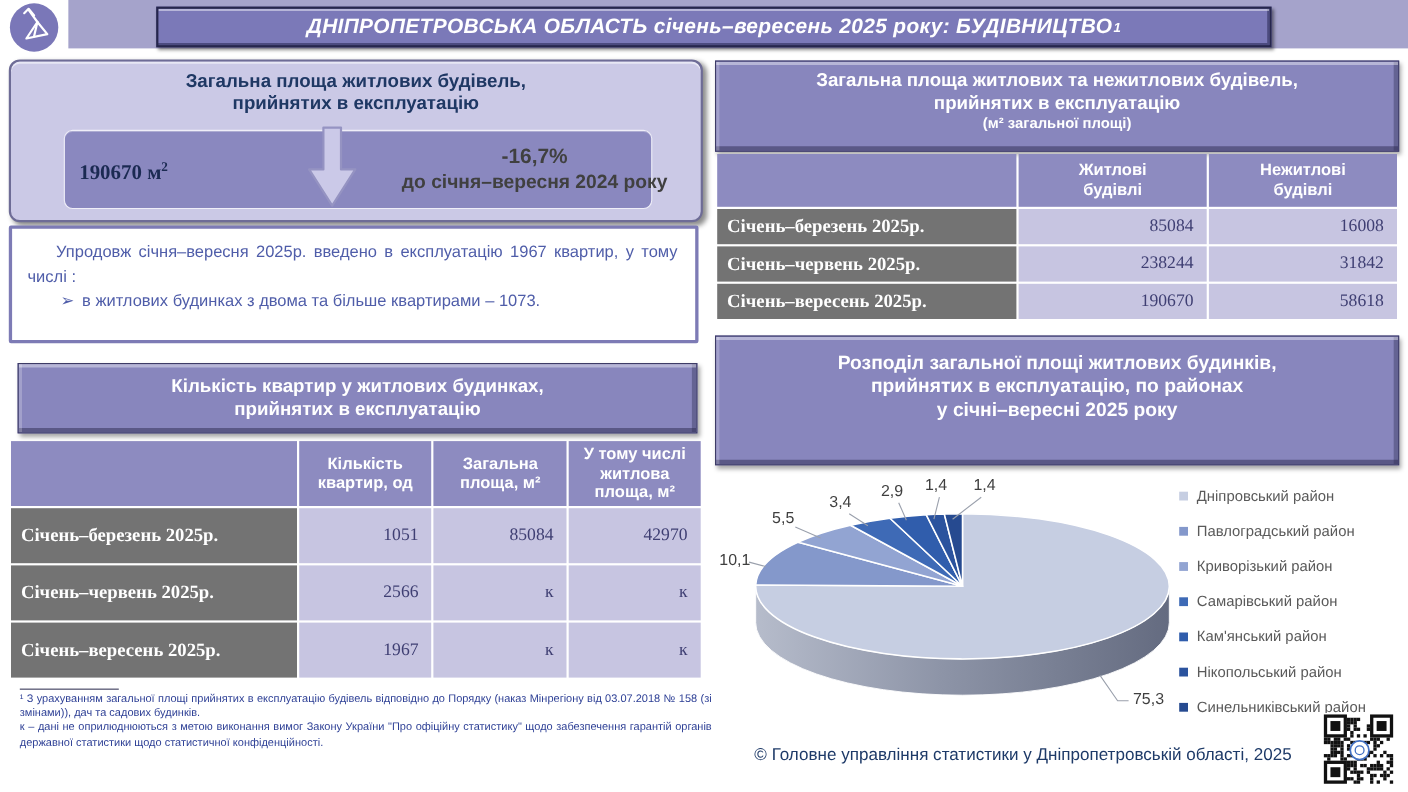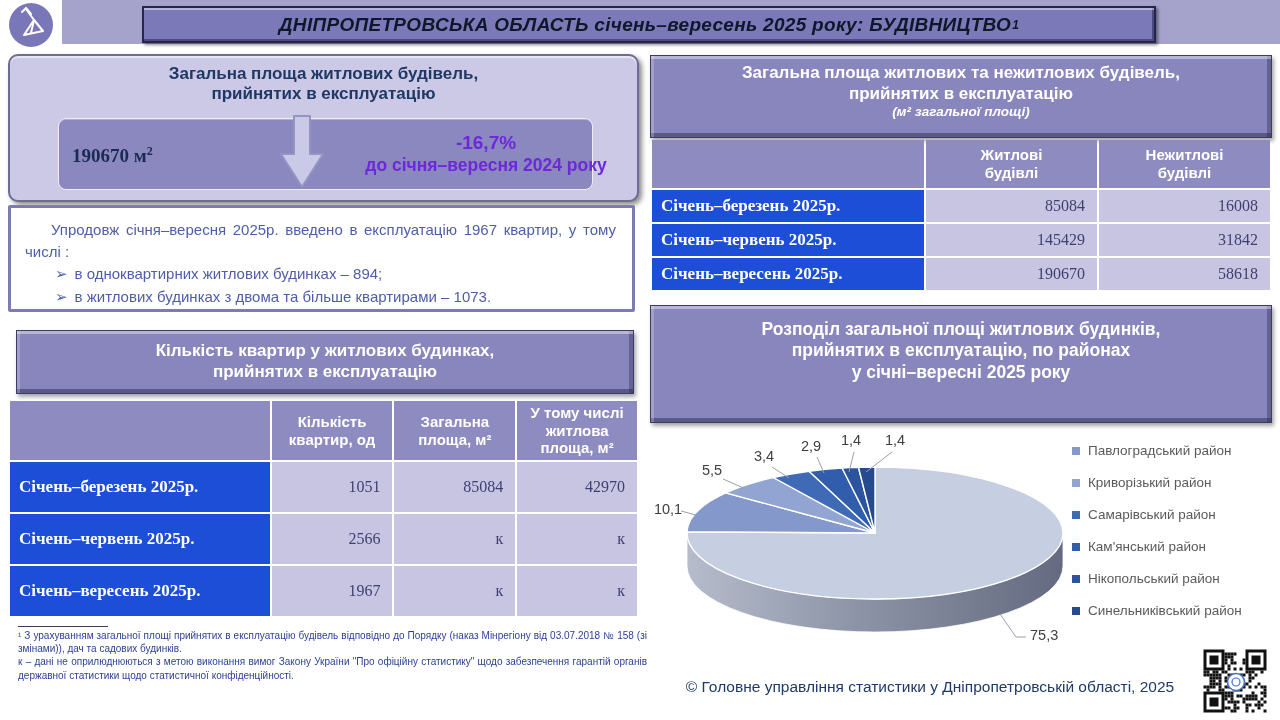--- a/index.html
+++ b/index.html
@@ -8,65 +8,65 @@
   .abs{position:absolute;}
 
   
   .topstrip{left:62px;top:0;width:1218px;height:44px;background:#a5a3cb;}
   .logobox{left:0;top:0;width:62px;height:52px;background:#fff;}
   .logocircle{left:9px;top:3px;width:44px;height:44px;border-radius:50%;background:#7a77b8;
               display:flex;align-items:center;justify-content:center;}
   .titlebox{left:142px;top:6px;width:1010px;height:33px;background:#7b79b8;
             border:2px solid #26264c;
             box-shadow:inset 0 2px 0 rgba(255,255,255,.45),inset -2px -2px 0 rgba(30,30,70,.5),2px 2px 3px rgba(0,0,0,.45);
-            color:#0f172a;font-weight:bold;font-style:italic;font-size:19px;
+            color:#ffffff;font-weight:bold;font-style:italic;font-size:19px;
             display:flex;align-items:center;justify-content:center;letter-spacing:.3px;}
   .titlebox sup{font-size:12px;margin-left:1px;}
 
   
   .box1{left:8px;top:54px;width:627px;height:144px;background:#cbc9e6;border:2px solid #6e6c96;
         border-radius:10px;box-shadow:3px 3px 5px rgba(0,0,0,.45),inset 0 2px 0 rgba(255,255,255,.55);}
   .box1-title{left:0;top:8px;width:100%;text-align:center;color:#1f3864;font-weight:bold;font-size:17px;line-height:1.2;}
   .box1-inner{left:48px;top:62px;width:533px;height:70px;background:#8a88bf;border:1.5px solid #efeef8;
               border-radius:8px;box-shadow:inset 0 1px 0 rgba(255,255,255,.3);}
   .box1-value{left:62px;top:88px;color:#1b2a52;font-weight:bold;font-size:19px;
               font-family:"Liberation Serif",serif;}
   .box1-value sup{font-size:12px;}
   .arrow-wrap{left:267px;top:58px;width:50px;height:76px;}
-  .box1-change{left:330px;top:76px;width:292px;text-align:center;color:#6d28d9;font-weight:bold;}
+  .box1-change{left:330px;top:76px;width:292px;text-align:center;color:#404040;font-weight:bold;}
   .box1-change .pct{font-size:19px;line-height:1.2;}
   .box1-change .vs{font-size:17.5px;line-height:1.25;}
 
   
   .box2{left:8px;top:205px;width:627px;height:107px;background:#fff;border:3px solid #7d7bb5;
         border-radius:2px;box-sizing:border-box;padding:11px 16px 6px 14px;
         color:#4f5da9;font-size:15px;line-height:1.48;}
   .box2 .intro{text-align:justify;text-indent:26px;}
   .box2 .bullet{padding-left:30px;}
   .box2 .bullet .b{margin-right:7px;}
 
   
   .banner{background:#8886bd;border:1px solid #3d3b66;color:#fff;text-align:center;font-weight:bold;
           box-shadow:inset 0 3px 0 rgba(255,255,255,.4),inset 3px 0 0 rgba(255,255,255,.22),
                      inset 0 -4px 0 rgba(43,41,80,.5),inset -4px 0 0 rgba(43,41,80,.38),
                      2px 3px 4px rgba(0,0,0,.35);}
   .banner .ln{font-size:17px;line-height:1.22;}
   .banner .ln2{font-size:17.5px;line-height:1.22;}
-  .banner .note{font-style:italic;font-weight:600;font-size:13.5px;line-height:1.25;}
+  .banner .note{font-weight:600;font-size:13.5px;line-height:1.25;}
   .banner .note2{font-style:italic;font-weight:bold;font-size:15px;line-height:1.3;}
   .banner-apart{left:16px;top:330px;width:616px;height:62px;padding-top:0;display:flex;flex-direction:column;justify-content:center;}
   .banner-r1{left:650px;top:55px;width:622px;height:83px;box-sizing:border-box;padding-top:7px;}
   .banner-r2{left:650px;top:305px;width:622px;height:118px;box-sizing:border-box;padding-top:13px;}
 
   
   table.data{border-collapse:separate;border-spacing:2px;table-layout:fixed;}
   table.data th{background:#8d8bc0;color:#fff;font-weight:bold;font-size:15px;line-height:1.18;
                 text-align:center;vertical-align:middle;padding:3px 2px;}
   table.data th .hl{display:block;}
-  table.data td.lab{background:#1d4ed8;color:#fff;font-weight:bold;font-size:17px;
+  table.data td.lab{background:#737373;color:#fff;font-weight:bold;font-size:17px;
                     font-family:"Liberation Serif",serif;text-align:left;padding-left:9px;}
   table.data td.val{background:#c7c5e1;color:#3f3f73;font-size:16px;
                     font-family:"Liberation Serif",serif;text-align:right;padding-right:12px;}
   .ltable{left:8px;top:399px;width:631px;}
   .ltable th{height:52px;}
   .ltable td{height:48px;}
   .rtable{left:650px;top:138px;width:622px;}
   .rtable th{height:42px;}
   .rtable td{height:30px;}
   .rtable td.val{font-size:15px;}
@@ -122,23 +122,20 @@
       </svg>
     </div>
     <div class="abs box1-change">
       <div class="pct">-16,7%</div>
       <div class="vs">до січня–вересня 2024 року</div>
     </div>
   </div>
 
   <div class="abs box2">
     <div class="intro">Упродовж січня–вересня 2025р. введено в експлуатацію 1967 квартир, у тому числі :</div>
-    <div class="bullet">
-      <span class="b">➢</span><span>в одноквартирних житлових будинках – 894;</span>
-    </div>
     <div class="bullet">
       <span class="b">➢</span><span>в житлових будинках з двома та більше квартирами – 1073.</span>
     </div>
   </div>
 
   <div class="abs banner banner-apart">
     <div class="ln">Кількість квартир у житлових будинках,</div>
     <div class="ln">прийнятих в експлуатацію</div>
   </div>
   <table class="abs data ltable">
@@ -205,21 +202,21 @@
         <span class="hl">будівлі</span>
       </th>
     </tr>
     <tr>
       <td class="lab">Січень–березень 2025р.</td>
       <td class="val">85084</td>
       <td class="val">16008</td>
     </tr>
     <tr>
       <td class="lab">Січень–червень 2025р.</td>
-      <td class="val">145429</td>
+      <td class="val">238244</td>
       <td class="val">31842</td>
     </tr>
     <tr>
       <td class="lab">Січень–вересень 2025р.</td>
       <td class="val">190670</td>
       <td class="val">58618</td>
     </tr>
   </tbody>
     </table>
 
@@ -255,20 +252,24 @@
       <text x="116" y="33" text-anchor="middle" fill="#3f3f3f" font-size="14.5" font-family="&quot;Liberation Sans&quot;,sans-serif">3,4</text>
       <polyline points="169,29 176,45" fill="none" stroke="#9aa0ac" stroke-width="1"></polyline>
       <text x="163" y="23" text-anchor="middle" fill="#3f3f3f" font-size="14.5" font-family="&quot;Liberation Sans&quot;,sans-serif">2,9</text>
       <polyline points="206,24 201,44" fill="none" stroke="#9aa0ac" stroke-width="1"></polyline>
       <text x="203" y="17" text-anchor="middle" fill="#3f3f3f" font-size="14.5" font-family="&quot;Liberation Sans&quot;,sans-serif">1,4</text>
       <polyline points="244,24 218,44" fill="none" stroke="#9aa0ac" stroke-width="1"></polyline>
       <text x="247" y="17" text-anchor="middle" fill="#3f3f3f" font-size="14.5" font-family="&quot;Liberation Sans&quot;,sans-serif">1,4</text>
     </svg>
 
   <div class="abs legend">
+    <div class="lg-item">
+        <span class="lg-marker" style="background: rgb(198, 206, 226);"></span>
+        <span class="lg-label">Дніпровський район</span>
+      </div>
     <div class="lg-item">
         <span class="lg-marker" style="background: rgb(132, 152, 203);"></span>
         <span class="lg-label">Павлоградський район</span>
       </div>
     <div class="lg-item">
         <span class="lg-marker" style="background: rgb(146, 164, 210);"></span>
         <span class="lg-label">Криворізький район</span>
       </div>
     <div class="lg-item">
         <span class="lg-marker" style="background: rgb(62, 106, 182);"></span>

